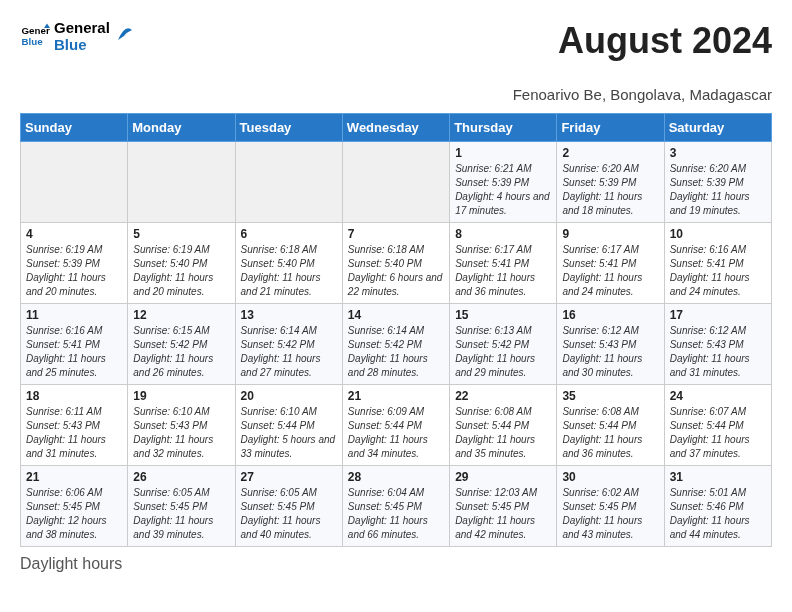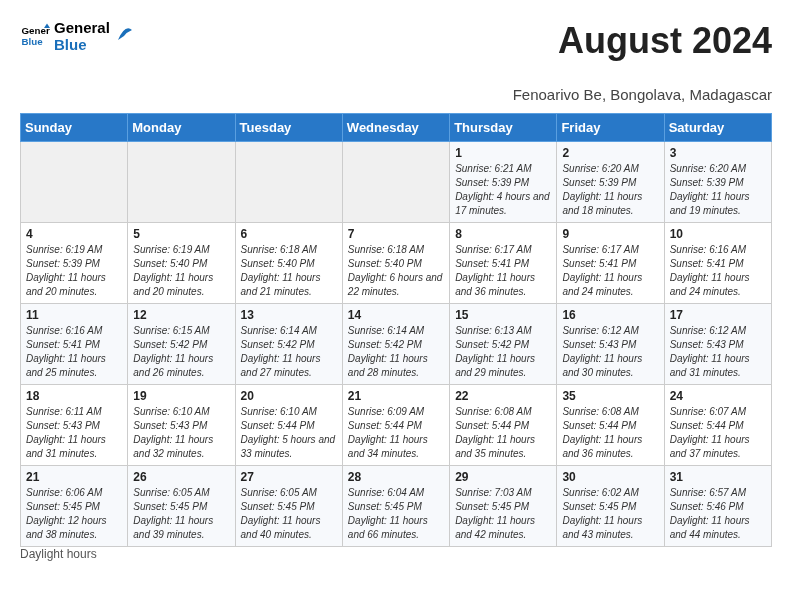--- a/index.html
+++ b/index.html
@@ -75,21 +75,22 @@
     .day-info {
       color: #333;
       font-size: 10px;
       line-height: 1.4;
       font-style: italic;
     }
     .empty-cell {
       background: #f0f0f0 !important;
     }
     .footer-note {
-      font-size: 12px;
+      margin-top: 8px;
+      font-size: 16px;
       color: #555;
     }
     .row-even td { background: #ffffff; }
     .row-odd td { background: #f2f6fb; }
   </style>
 </head>
 <body>
 
 <div class="header-area">
   <div class="logo">
@@ -359,37 +360,37 @@
           <span class="day-num">28</span>
           <div class="day-info">
             <span>Sunrise: 6:04 AM</span><br>
             <span>Sunset: 5:45 PM</span><br>
             <span>Daylight: 11 hours and 66 minutes.</span>
           </div>
         </td>
         <td>
           <span class="day-num">29</span>
           <div class="day-info">
-            <span>Sunrise: 7:03 AM</span><br>
+            <span>Sunrise: 12:03 AM</span><br>
             <span>Sunset: 5:45 PM</span><br>
             <span>Daylight: 11 hours and 42 minutes.</span>
           </div>
         </td>
         <td>
           <span class="day-num">30</span>
           <div class="day-info">
             <span>Sunrise: 6:02 AM</span><br>
             <span>Sunset: 5:45 PM</span><br>
             <span>Daylight: 11 hours and 43 minutes.</span>
           </div>
         </td>
         <td>
           <span class="day-num">31</span>
           <div class="day-info">
-            <span>Sunrise: 6:57 AM</span><br>
+            <span>Sunrise: 5:01 AM</span><br>
             <span>Sunset: 5:46 PM</span><br>
             <span>Daylight: 11 hours and 44 minutes.</span>
           </div>
         </td>
       </tr>
     </tbody>
 </table>
 
 <div class="footer-note">
   <span>Daylight hours</span>

